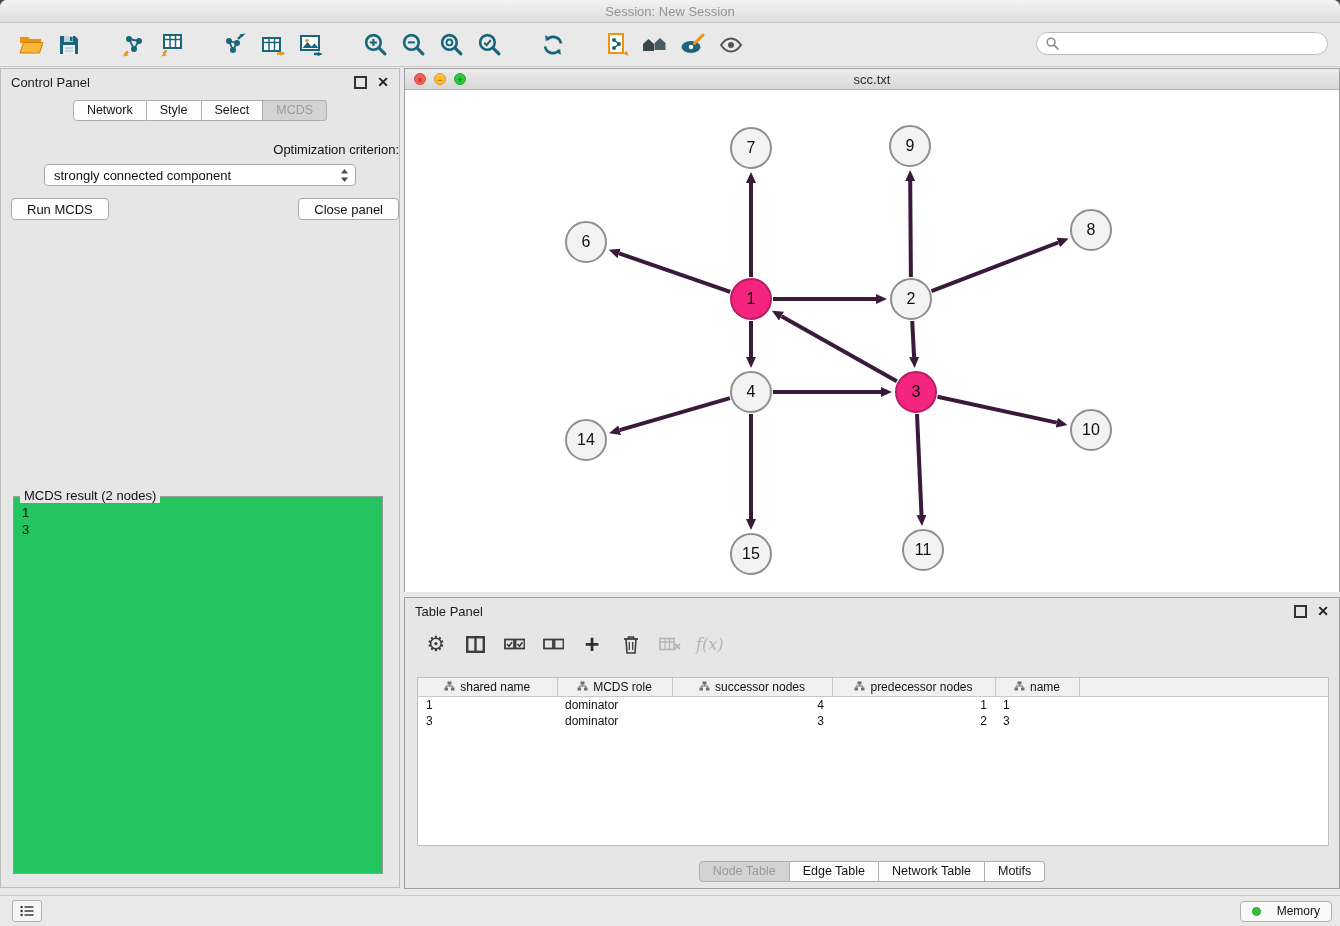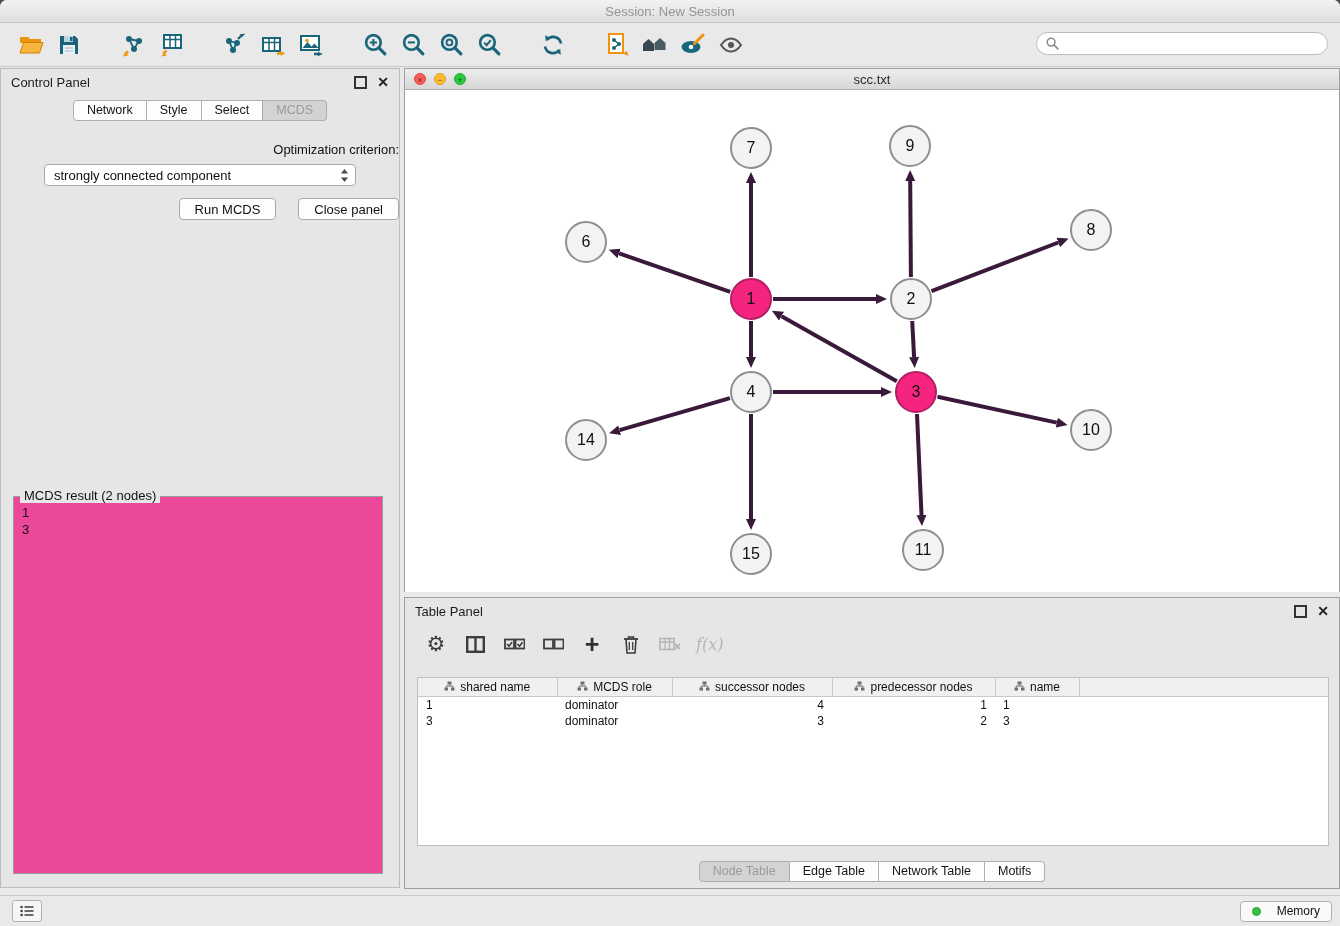--- a/index.html
+++ b/index.html
@@ -25,23 +25,23 @@
   .ph-close{font-size:14px;font-weight:bold;color:#222;cursor:pointer;line-height:1;}
   .seg{display:flex;justify-content:center;}
   .seg .tab{background:#fdfdfd;border:1px solid #aeaeae;border-left:none;padding:2px 13px 3px;font-size:12.5px;color:#141414;cursor:pointer;white-space:nowrap;}
   .seg .tab:first-child{border-left:1px solid #aeaeae;border-radius:4px 0 0 4px;}
   .seg .tab:last-child{border-radius:0 4px 4px 0;}
   .seg .tab.active{background:#d3d3d3;color:#9b9b9b;}
   .cp-tabs{margin-top:5px;}
   .opt-label{text-align:right;margin-top:21px;font-size:13px;color:#111;}
   .dropdown{width:312px;height:22px;margin:7px auto 0;background:#fff;border:1px solid #a9a9a9;border-radius:4px;display:flex;align-items:center;padding:0 6px 0 9px;box-sizing:border-box;cursor:pointer;}
   .dropdown .dd-val{flex:1;font-size:13px;color:#111;}
-  .cp-buttons{display:flex;justify-content:flex-end;gap:22px;margin-top:12px;padding-left:10px;}
+  .cp-buttons{display:flex;justify-content:space-between;gap:22px;margin-top:12px;padding-left:10px;}
   .btn{background:#fdfdfd;border:1px solid #a9a9a9;border-radius:4px;height:22px;padding:0 15px;font-size:13px;font-family:"Liberation Sans",sans-serif;color:#111;cursor:pointer;}
-  .result-box{position:absolute;left:12px;top:427px;width:370px;height:378px;border:1px solid #9b9b9b;background:#ec4899;box-sizing:border-box;}
+  .result-box{position:absolute;left:12px;top:427px;width:370px;height:378px;border:1px solid #9b9b9b;background:#22c55e;box-sizing:border-box;}
   .result-legend{position:absolute;top:-9px;left:6px;background:#e6e6e6;padding:0 4px;font-size:13px;color:#111;}
   .result-lines{padding:7px 8px;font-size:13px;line-height:17px;color:#111;}
 
   
   .net-window{position:absolute;left:404px;top:68px;width:936px;height:524px;background:#fff;border:1px solid #9f9f9f;box-sizing:border-box;}
   .nw-titlebar{height:20px;background:linear-gradient(#ededed,#d7d7d7);border-bottom:1px solid #b2b2b2;position:relative;display:flex;align-items:center;justify-content:center;}
   .nw-title{font-size:13px;color:#2b2b2b;}
   .tlights{position:absolute;left:9px;top:4px;display:flex;gap:8px;}
   .tl{width:12px;height:12px;border-radius:50%;font-size:9px;line-height:12px;text-align:center;color:rgba(0,0,0,.55);cursor:pointer;box-sizing:border-box;}
   .tl.red{background:#f95f57;border:1px solid #df443c;}

